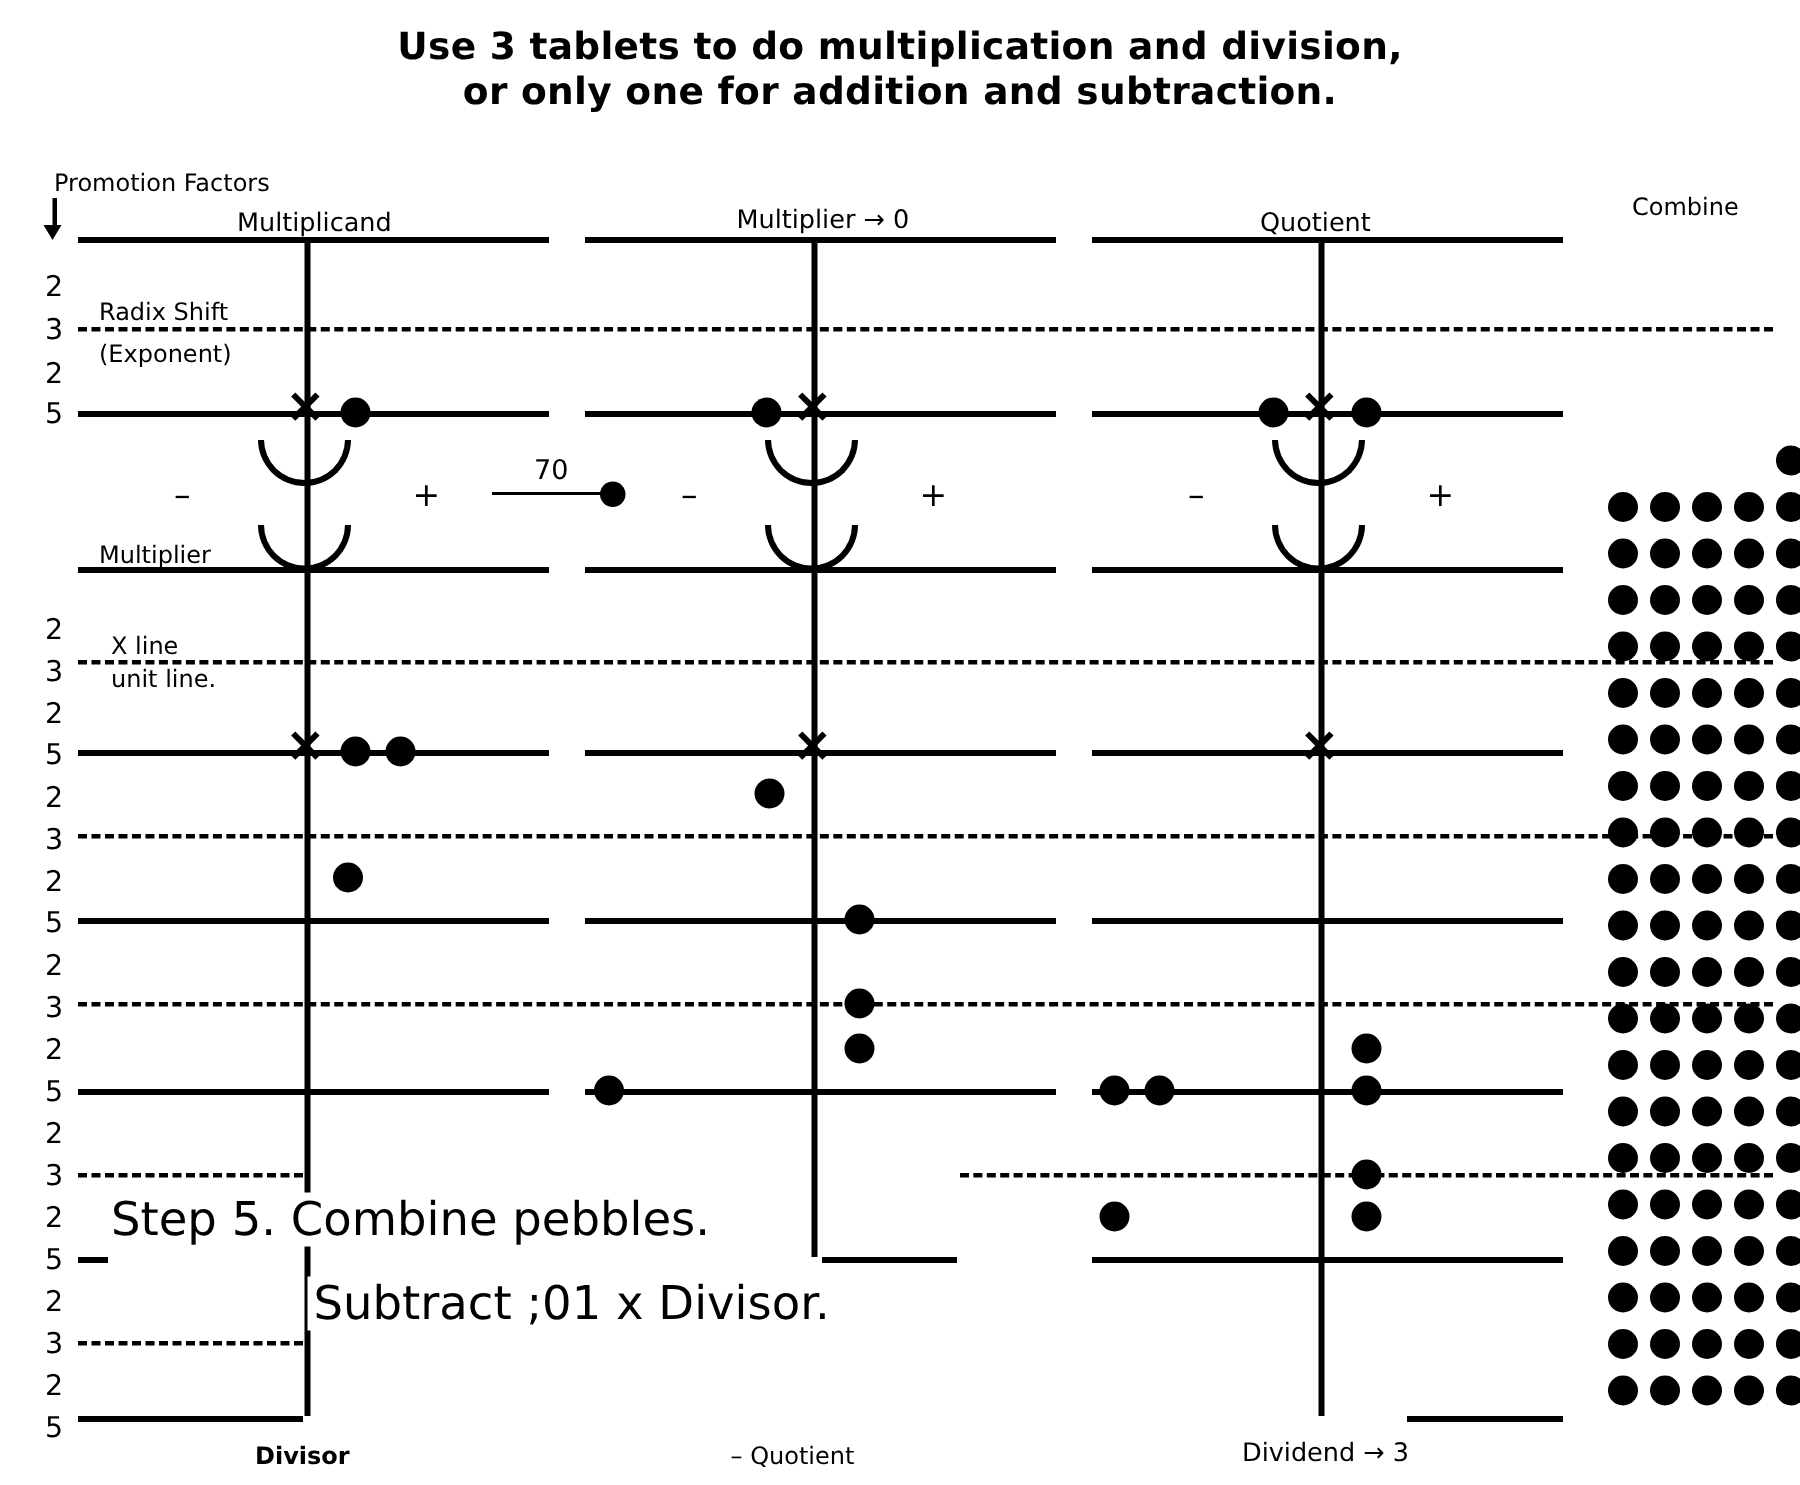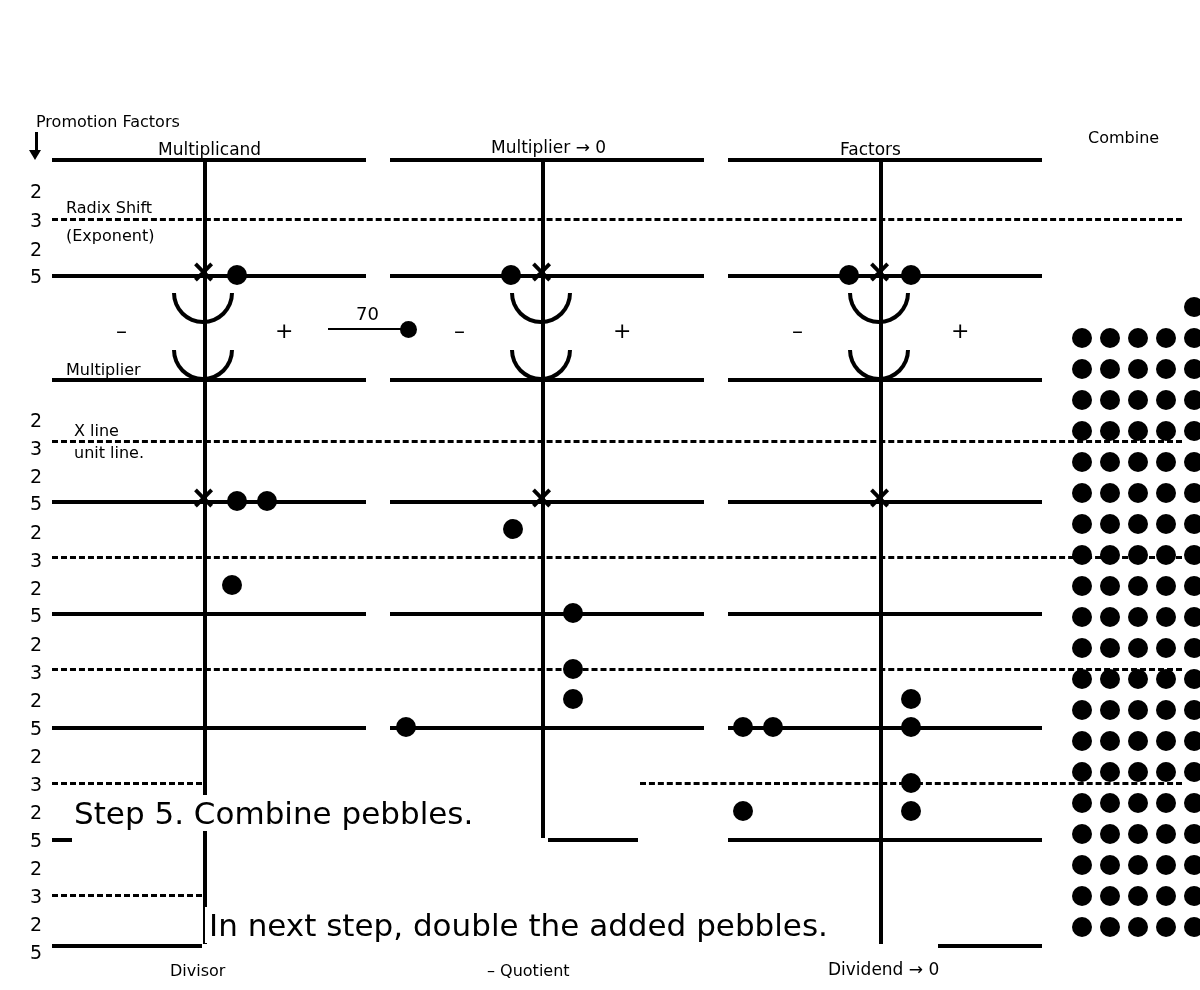--- a/index.html
+++ b/index.html
@@ -119,30 +119,34 @@
     background: #ffffff;
     padding: 0 4px;
     white-space: nowrap;
   }
 </style>
 </head>
 <body>
 
 <div id="stage">
 
+  <div class="title">
+    <div>Use 3 tablets to do multiplication and division,</div>
+    <div>or only one for addition and subtraction.</div>
+  </div>
 
   <div class="lbl" style="left:36px; top:112px;">Promotion Factors</div>
   <div class="arrow-down" style="left:35px; top:132px; height:22px;"></div>
   <div class="arrow-head" style="left:29px; top:150px;"></div>
 
   <div class="lbl" style="left:1088px; top:128px;">Combine</div>
 
   <div class="lbl mid" style="left:158px; top:139px;">Multiplicand</div>
   <div class="lbl mid" style="left:491px; top:137px;">Multiplier → 0</div>
-  <div class="lbl mid" style="left:840px; top:139px;">Factors</div>
+  <div class="lbl mid" style="left:840px; top:139px;">Quotient</div>
 
   <div class="hline" style="left:52px; top:158px; width:314px;"></div>
   <div class="dash" style="left:52px; top:218px; width:1130px;"></div>
   <div class="hline" style="left:52px; top:274px; width:314px;"></div>
   <div class="vline" style="left:203px; top:158px; height:222px;"></div>
   <div class="xmark" style="left:191px; top:258px;">✕</div>
   <div class="pebble" style="left:227px; top:265px;"></div>
   <div class="arc" style="left:172px; top:293px;"></div>
   <div class="arc" style="left:172px; top:350px;"></div>
   <div class="sign" style="left:116px; top:318px;">–</div>
@@ -261,25 +265,25 @@
   <div class="num" style="left:30px; top:745px;">2</div>
   <div class="num" style="left:30px; top:773px;">3</div>
   <div class="num" style="left:30px; top:801px;">2</div>
   <div class="num" style="left:30px; top:829px;">5</div>
   <div class="num" style="left:30px; top:857px;">2</div>
   <div class="num" style="left:30px; top:885px;">3</div>
   <div class="num" style="left:30px; top:913px;">2</div>
   <div class="num" style="left:30px; top:941px;">5</div>
 
   <div class="steptext" style="left:70px; top:795px;">Step 5. Combine pebbles.</div>
-  <div class="steptext" style="left:205px; top:907px;">In next step, double the added pebbles.</div>
-
-  <div class="lbl" style="left:170px; top:961px;">Divisor</div>
+  <div class="steptext" style="left:205px; top:851px;">Subtract ;01 x Divisor.</div>
+
+  <div class="lbl" style="left:170px; top:961px;font-weight:bold;">Divisor</div>
   <div class="lbl" style="left:487px; top:961px;">– Quotient</div>
-  <div class="lbl mid" style="left:828px; top:959px;">Dividend → 0</div>
+  <div class="lbl mid" style="left:828px; top:959px;">Dividend → 3</div>
 
   <div id="pebble-grid"></div>
 
 <div class="pebble" style="left: 1184px; top: 297px;"></div>
     <div class="pebble" style="left: 1072px; top: 328px;"></div>
     <div class="pebble" style="left: 1100px; top: 328px;"></div>
     <div class="pebble" style="left: 1128px; top: 328px;"></div>
     <div class="pebble" style="left: 1156px; top: 328px;"></div>
     <div class="pebble" style="left: 1184px; top: 328px;"></div>
     <div class="pebble" style="left: 1072px; top: 359px;"></div>

